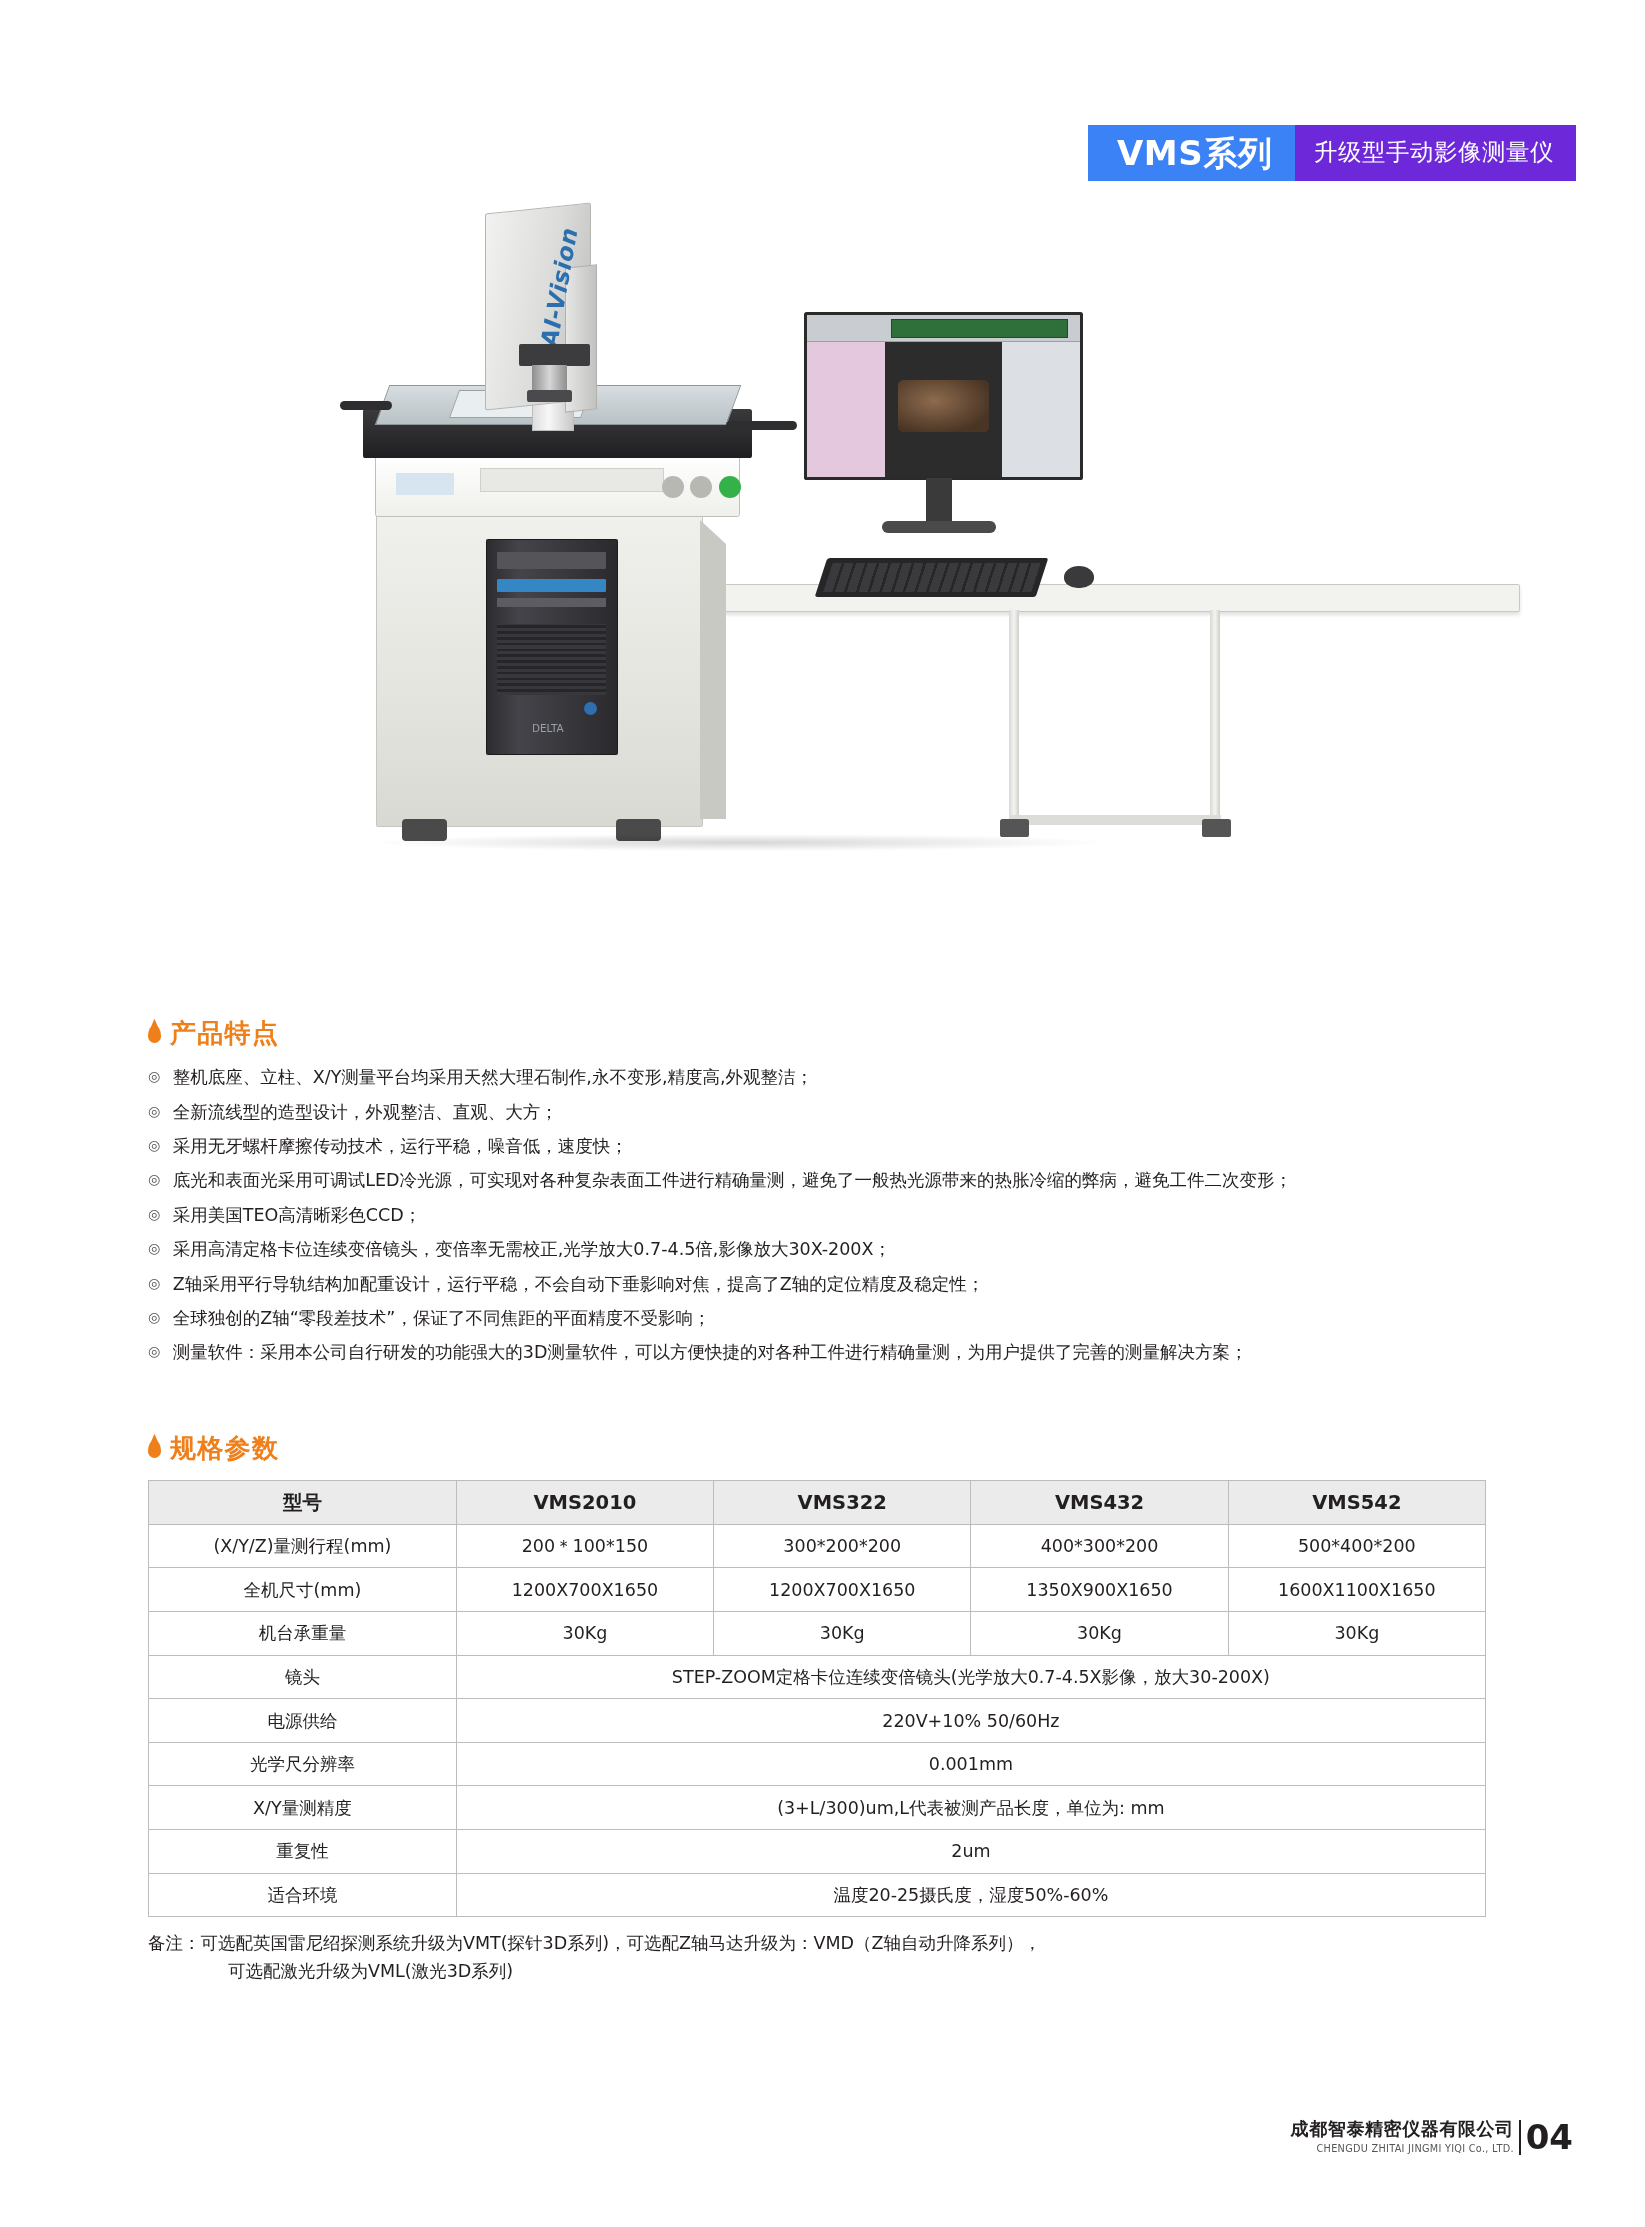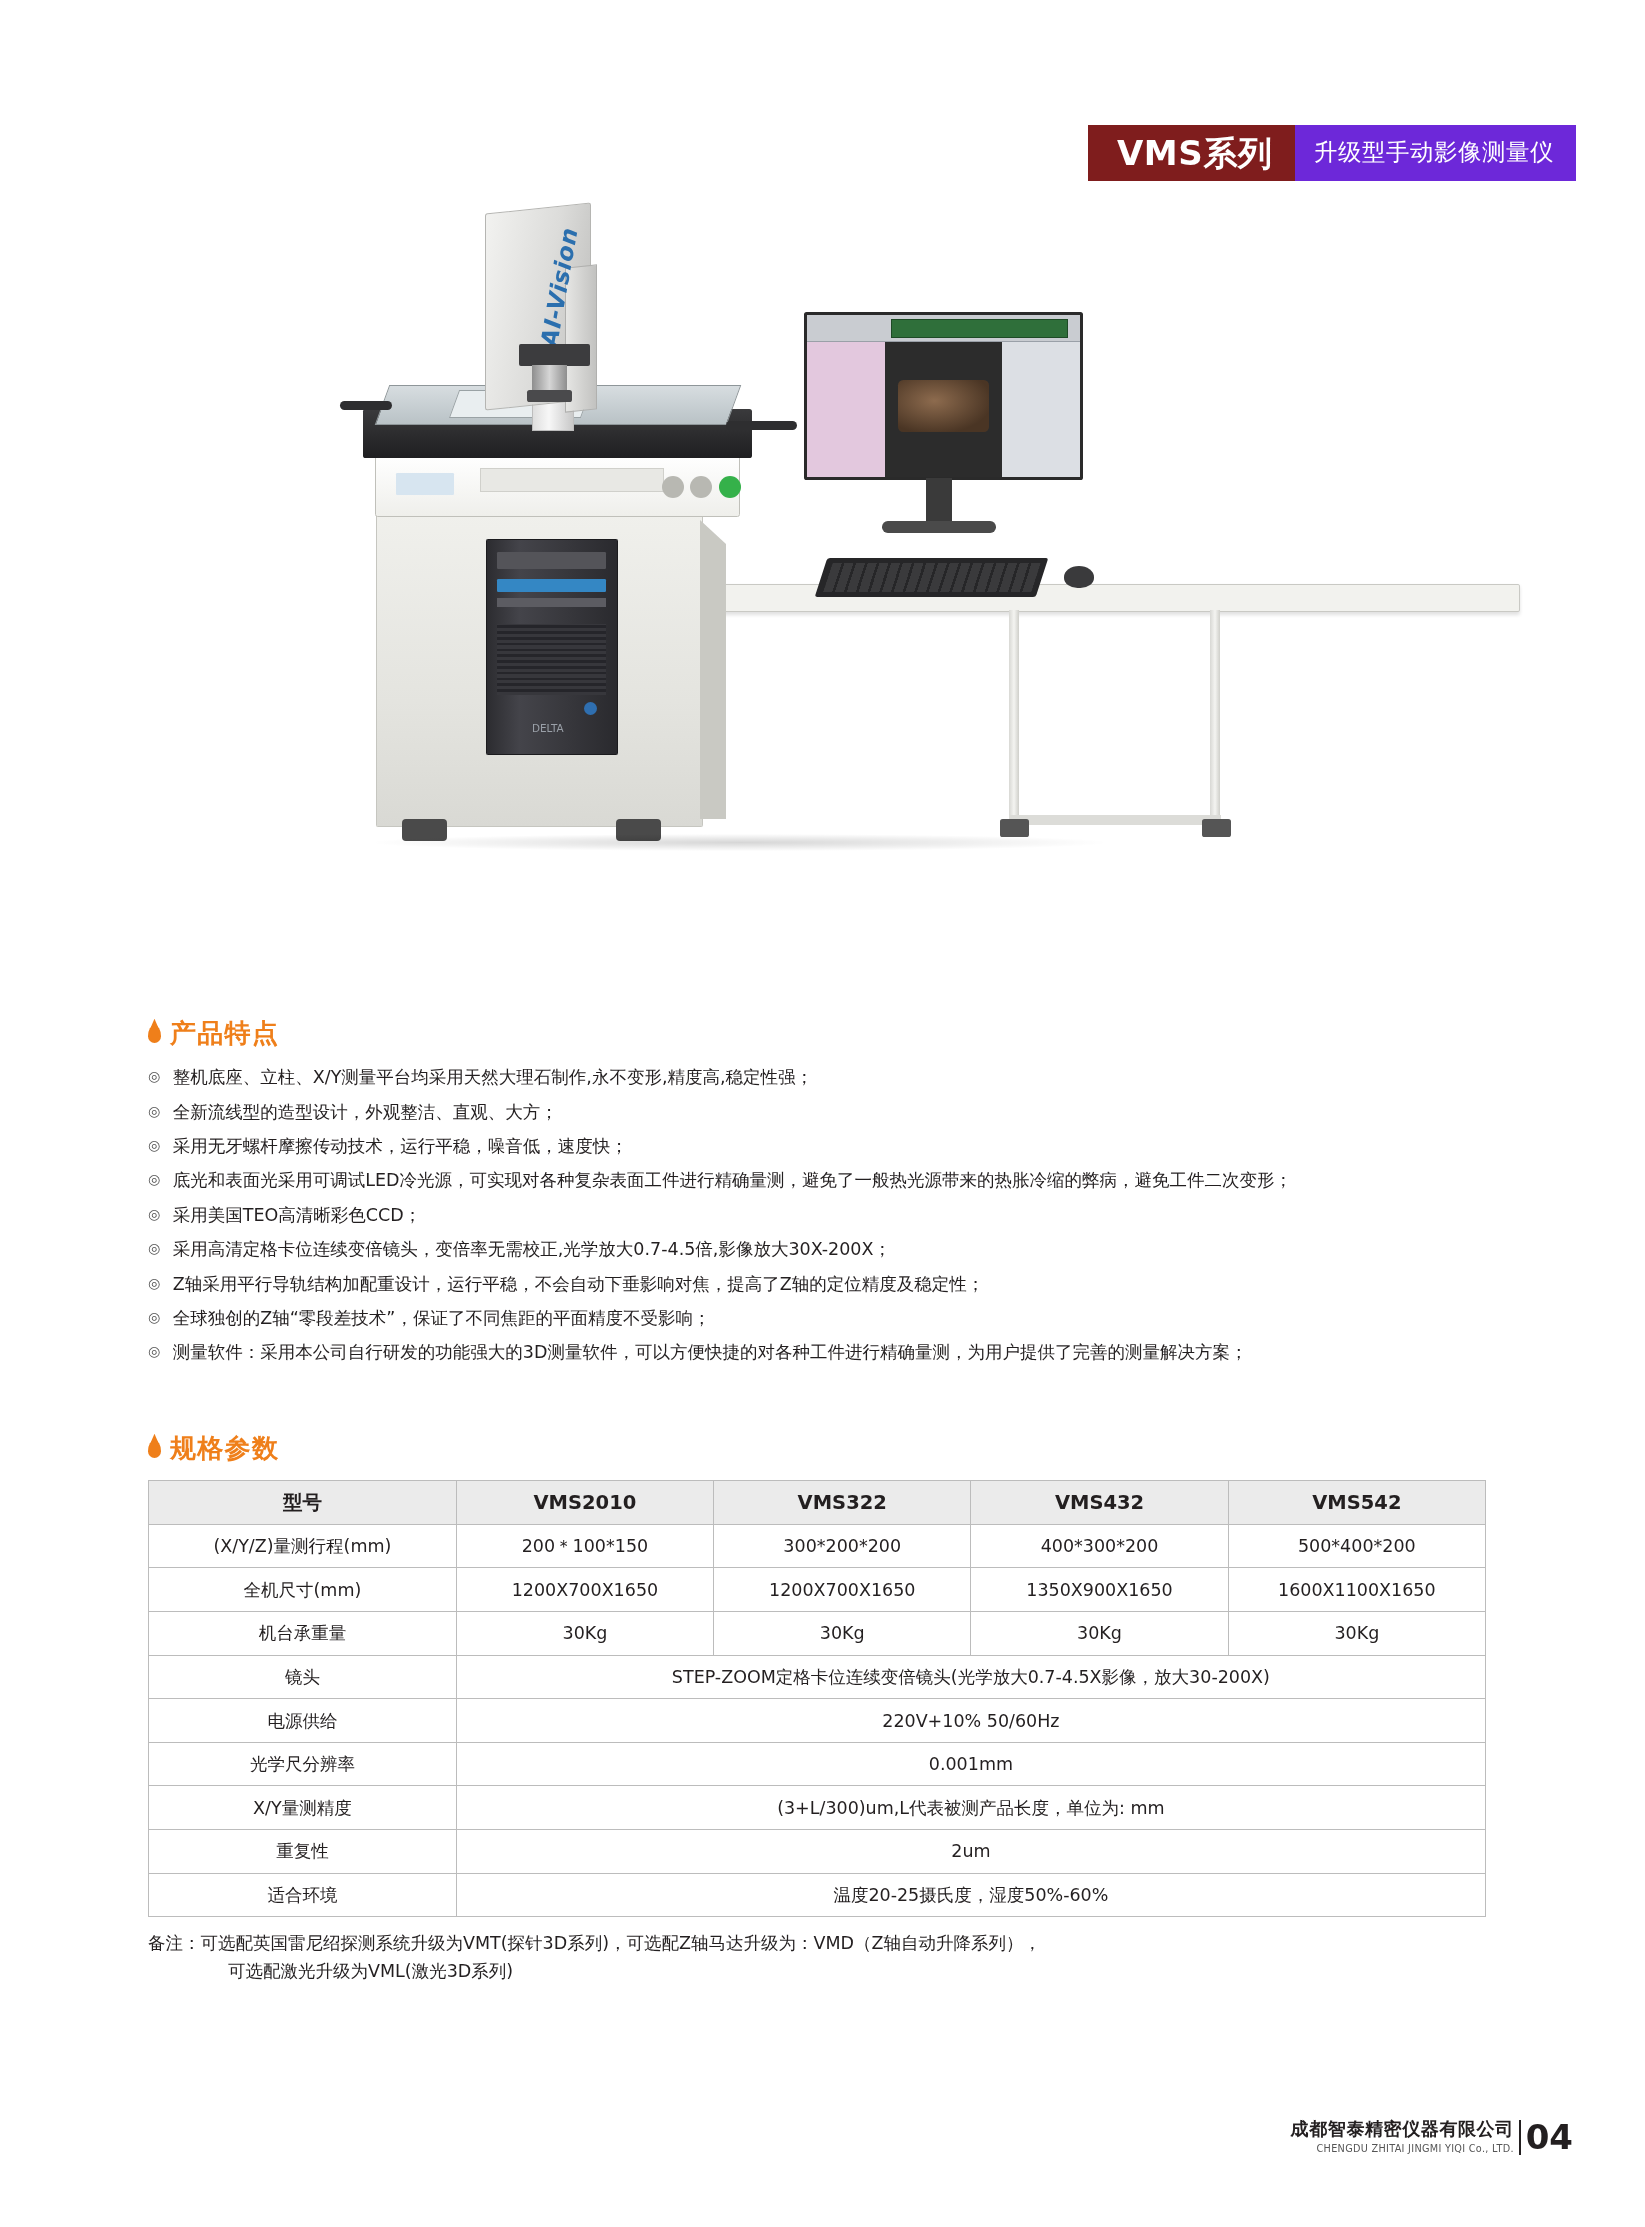--- a/index.html
+++ b/index.html
@@ -19,21 +19,21 @@
   
   .header-banner {
     position: absolute;
     top: 125px;
     right: 70px;
     display: flex;
     align-items: stretch;
     height: 56px;
   }
   .banner-blue {
-    background: #7f1d1d;
+    background: #3b82f6;
     color: #ffffff;
     font-size: 34px;
     font-weight: bold;
     letter-spacing: 0.6px;
     padding: 0 22px 0 28.6px;
     display: flex;
     align-items: center;
     line-height: 1;
     font-family: "DejaVu Sans", sans-serif;
   }
@@ -667,21 +667,21 @@
 </div>
 
 <div class="section" id="features-section">
   <div class="section-title">
     <span class="drop-icon"></span>
     <span class="section-title-text">产品特点</span>
   </div>
   <div>
     <div class="feature-row">
       <span class="feature-bullet">◎</span>
-      <span>整机底座、立柱、X/Y测量平台均采用天然大理石制作,永不变形,精度高,稳定性强；</span>
+      <span>整机底座、立柱、X/Y测量平台均采用天然大理石制作,永不变形,精度高,外观整洁；</span>
     </div>
     <div class="feature-row">
       <span class="feature-bullet">◎</span>
       <span>全新流线型的造型设计，外观整洁、直观、大方；</span>
     </div>
     <div class="feature-row">
       <span class="feature-bullet">◎</span>
       <span>采用无牙螺杆摩擦传动技术，运行平稳，噪音低，速度快；</span>
     </div>
     <div class="feature-row">

